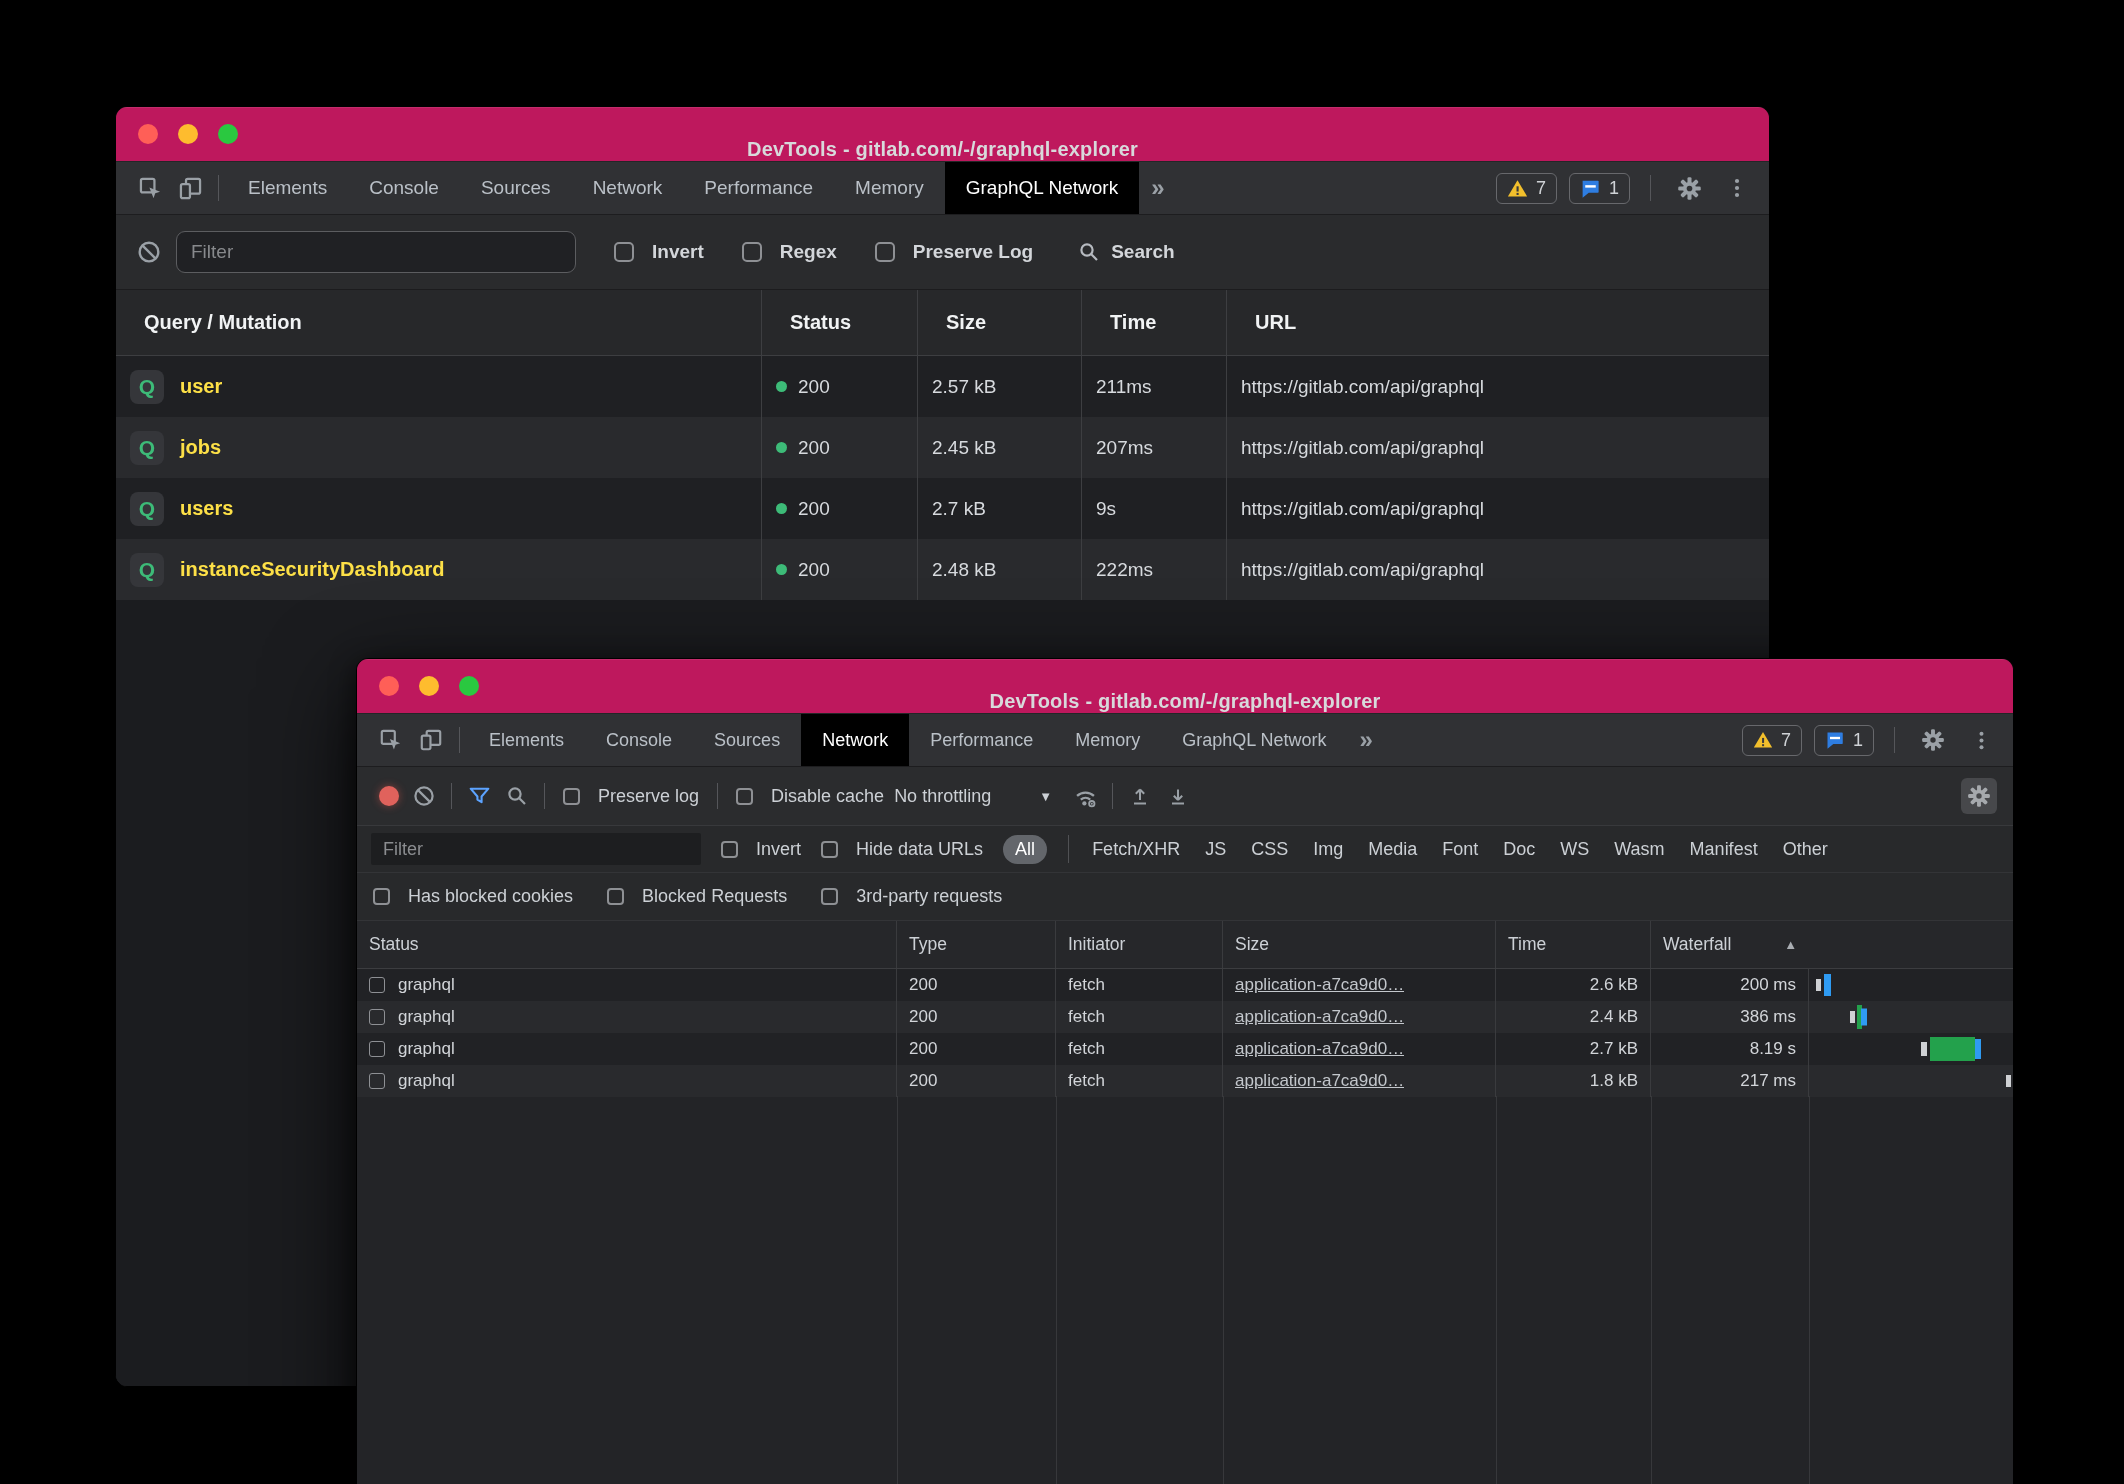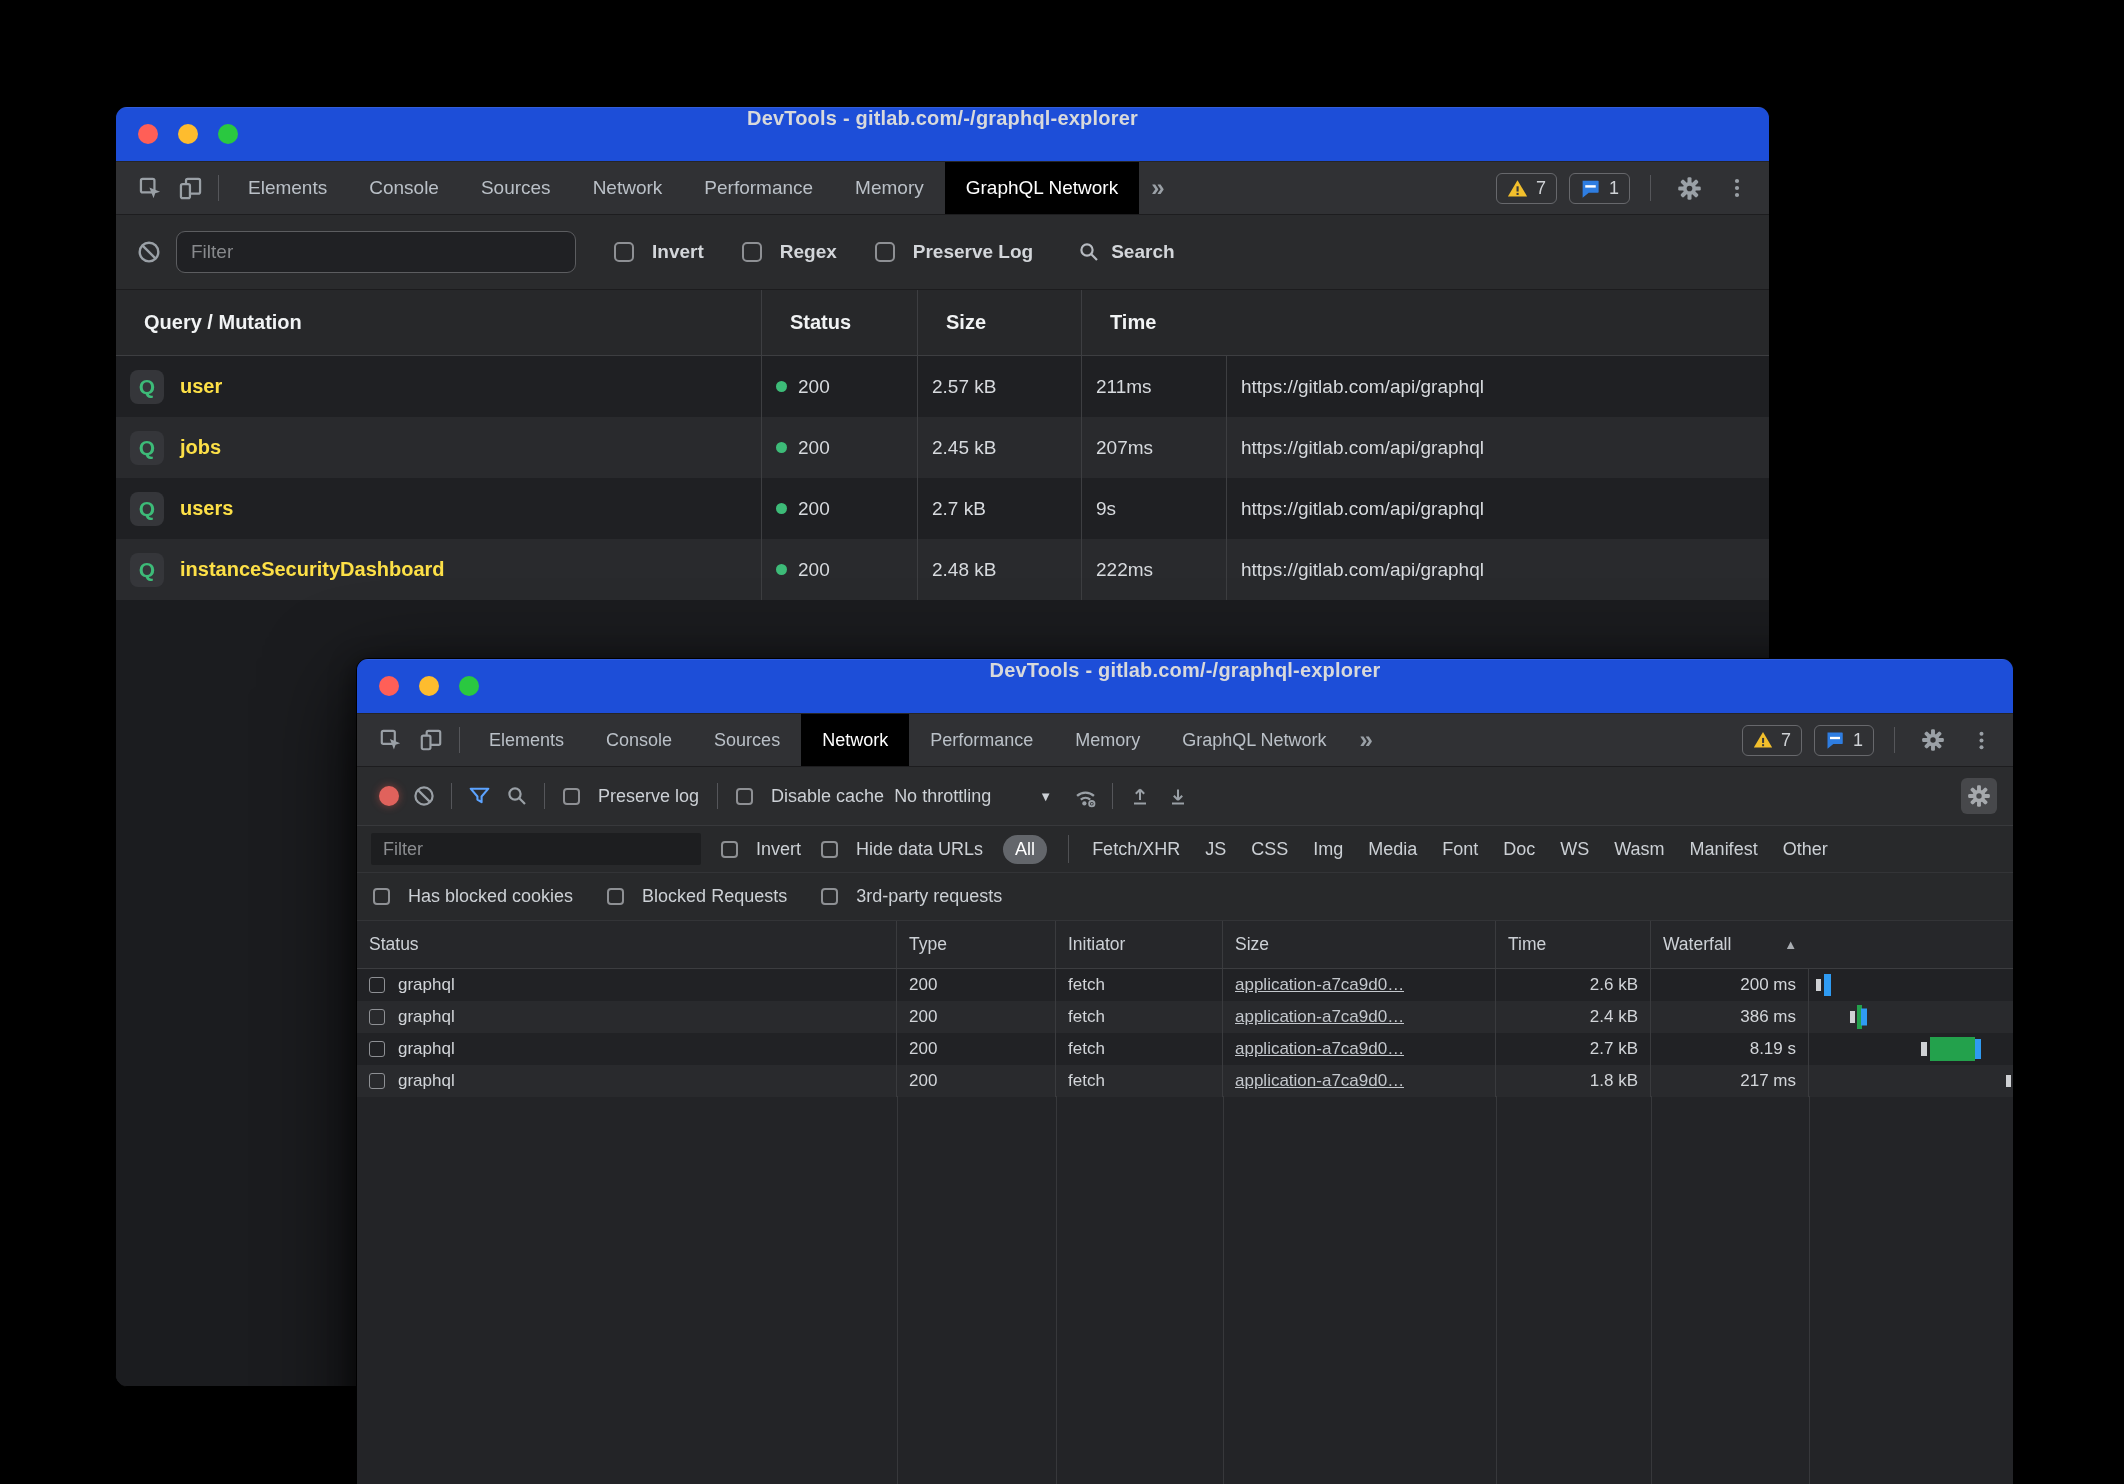--- a/index.html
+++ b/index.html
@@ -3,21 +3,21 @@
 <meta charset="utf-8">
 <style>
   html,body{margin:0;padding:0;background:#000;width:2124px;height:1484px;overflow:hidden;
     font-family:"Liberation Sans","DejaVu Sans",sans-serif;-webkit-font-smoothing:antialiased;}
   .window{position:absolute;border-radius:12px;overflow:hidden;background:#1e1f22;
     box-shadow:0 28px 90px rgba(0,0,0,.85),0 6px 24px rgba(0,0,0,.6);border:1px solid #000;}
   #back-window{left:115px;top:106px;width:1653px;height:1279px;}
   #front-window{left:356px;top:658px;width:1656px;height:826px;border-radius:12px 12px 0 0;}
 
   
-  .titlebar{position:relative;height:54px;background:#1d4ed8;display:flex;align-items:flex-start;
+  .titlebar{position:relative;height:54px;background:#be185d;display:flex;align-items:flex-end;
     justify-content:center;border-bottom:1px solid #252527;box-shadow:inset 0 1px 0 rgba(255,255,255,.09);}
   .lights{position:absolute;left:22px;top:0;height:100%;display:flex;align-items:center;gap:20px;}
   .light{width:20px;height:20px;border-radius:50%;}
   .light.red{background:#ff5f57}.light.yellow{background:#febc2e}.light.green{background:#2ac840}
   .win-title{color:#d8d9db;font-size:20px;font-weight:bold;letter-spacing:.2px;}
 
   
   .tabbar{height:52px;background:#303134;display:flex;align-items:stretch;padding:0 14px 0 14px;
     border-bottom:1px solid #1d1d1f;}
   .tb-icon{display:flex;align-items:center;justify-content:center;width:40px;cursor:default;}
@@ -218,20 +218,21 @@
       <div class="lbl">Search</div>
     </div>
   </div>
 
   <div class="gql-table">
     <div class="gql-head">
       <div class="cell">Query / Mutation</div>
       <div class="cell">Status</div>
       <div class="cell">Size</div>
       <div class="cell">Time</div>
+      <div class="cell">URL</div>
     </div>
 
     <div class="gql-row">
       <div class="cell">
         <div class="q-badge">Q</div>
         <span class="q-name">user</span>
       </div>
       <div class="cell">
           <span class="dot"></span>
           <span>200</span>

